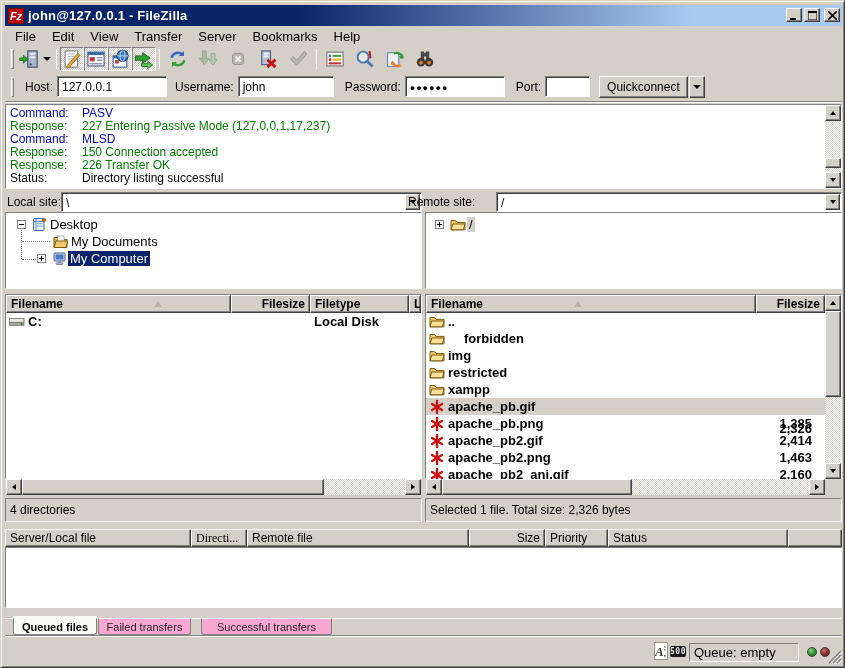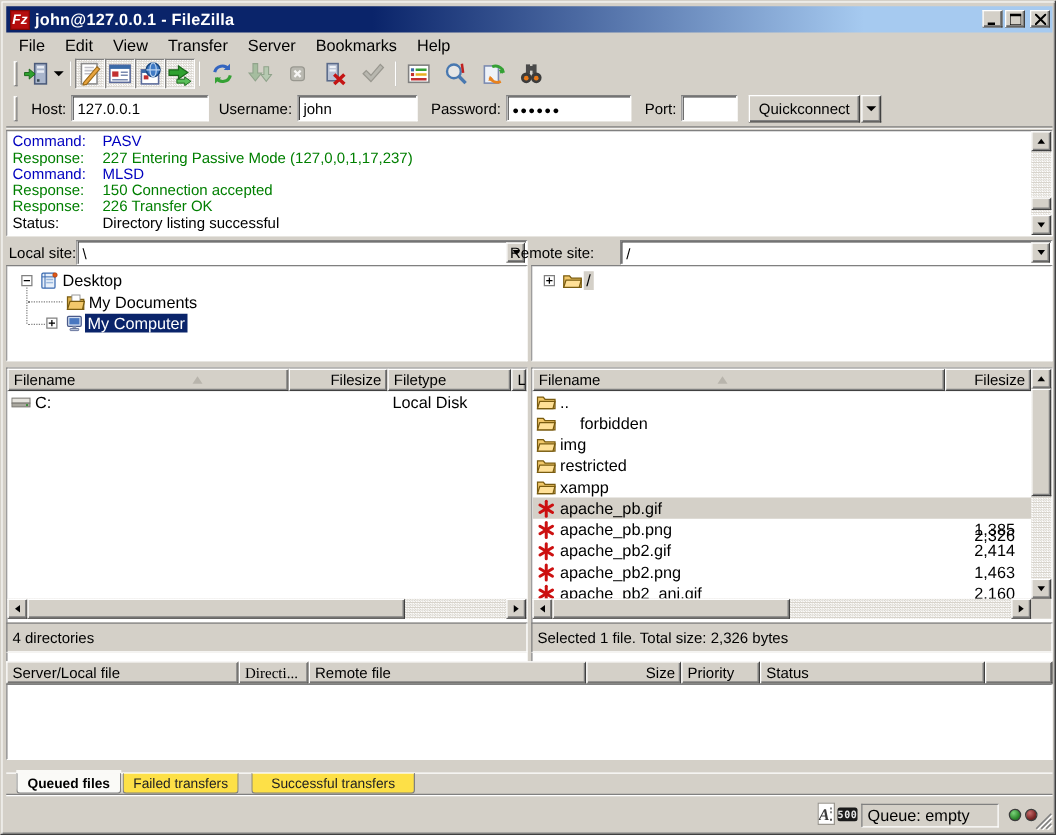--- a/index.html
+++ b/index.html
@@ -90,21 +90,21 @@
   .expander.plus:after{content:"";position:absolute;left:3px;top:1px;width:1px;height:5px;background:#000;}
   .treelabel{font-size:13px;padding:0 2px;white-space:nowrap;}
   .treelabel.sel{background:#0a246a;color:#fff;}
   .treelabel.sel-inactive{background:#d4d0c8;color:#000;}
   .dotv{position:absolute;border-left:1px dotted #808080;width:0;}
   .doth{position:absolute;border-top:1px dotted #808080;height:0;}
 
   
   .pane-l{left:0;width:417px;}
   .pane-r{left:420px;width:417px;}
-  .listwrap{position:absolute;top:289px;height:236px;border:1px solid;border-color:#808080 #fff #fff #808080;background:#fff;}
+  .listwrap{position:absolute;top:289px;height:185px;border:1px solid;border-color:#808080 #fff #fff #808080;background:#fff;font-weight:bold;}
   .hdrrow{position:absolute;left:0;top:0;height:18px;width:100%;display:flex;}
   .hdr{position:relative;height:18px;border:1px solid;border-color:#ffffff #404040 #404040 #ffffff;box-shadow:inset -1px -1px 0 #808080;
     background:#d4d0c8;font-size:12px;display:flex;align-items:center;padding:0 4px;white-space:nowrap;overflow:hidden;}
   .hdr.right{justify-content:flex-end;}
   .sortarrow{position:absolute;left:147px;top:5px;width:0;height:0;border-left:4px solid transparent;border-right:4px solid transparent;
     border-bottom:6px solid #b8b4ac;}
   .listbody{position:absolute;left:0;top:18px;overflow:hidden;background:#fff;}
   .lrow{position:absolute;height:17px;display:flex;align-items:center;white-space:nowrap;font-size:13px;}
   .lrow .icon16{margin:0 3px 0 3px;flex:0 0 16px;}
   .lrow.sel-inactive{background:#d4d0c8;}
@@ -113,21 +113,21 @@
   .statuspanel{position:absolute;top:493px;height:24px;border:1px solid;border-color:#808080 #fff #fff #808080;
     background:#d4d0c8;font-size:12px;display:flex;align-items:center;padding-left:4px;}
 
   
   .queuehdr{top:524px;height:18px;display:flex;}
   .queuebody{top:542px;height:61px;background:#fff;border:1px solid;border-color:#808080 #fff #fff #808080;}
 
   
   .tabsrow{top:613px;height:18px;}
   .tab{position:absolute;top:0;height:17px;border:1px solid #808080;border-top:1px solid #fff;
-    border-radius:0 0 3px 3px;background:#fde047;font-size:11px;display:flex;align-items:center;justify-content:center;
+    border-radius:0 0 3px 3px;background:#f9a8d4;font-size:11px;display:flex;align-items:center;justify-content:center;
     padding:0 4px;color:#222;white-space:nowrap;}
   .tab.active{background:#fafaf7;font-weight:bold;color:#000;border-top:1px solid #fafaf7;box-shadow:0 -2px 0 #fafaf7;}
 
   
   .statusbar{top:630px;height:30px;border-top:1px solid #808080;box-shadow:inset 0 1px 0 #ffffff;}
   .sb-item{position:absolute;}
   .queuepanel{left:684px;top:7px;width:110px;height:19px;border:1px solid;border-color:#808080 #fff #fff #808080;
     background:#d4d0c8;font-size:13px;padding:1px 0 0 4px;}
   .led{width:10px;height:10px;border-radius:50%;}
   .led.green{background:radial-gradient(circle at 35% 30%,#7bd37b,#2f8b2f 60%,#1d5a1d);border:1px solid #3c3c3c;}

